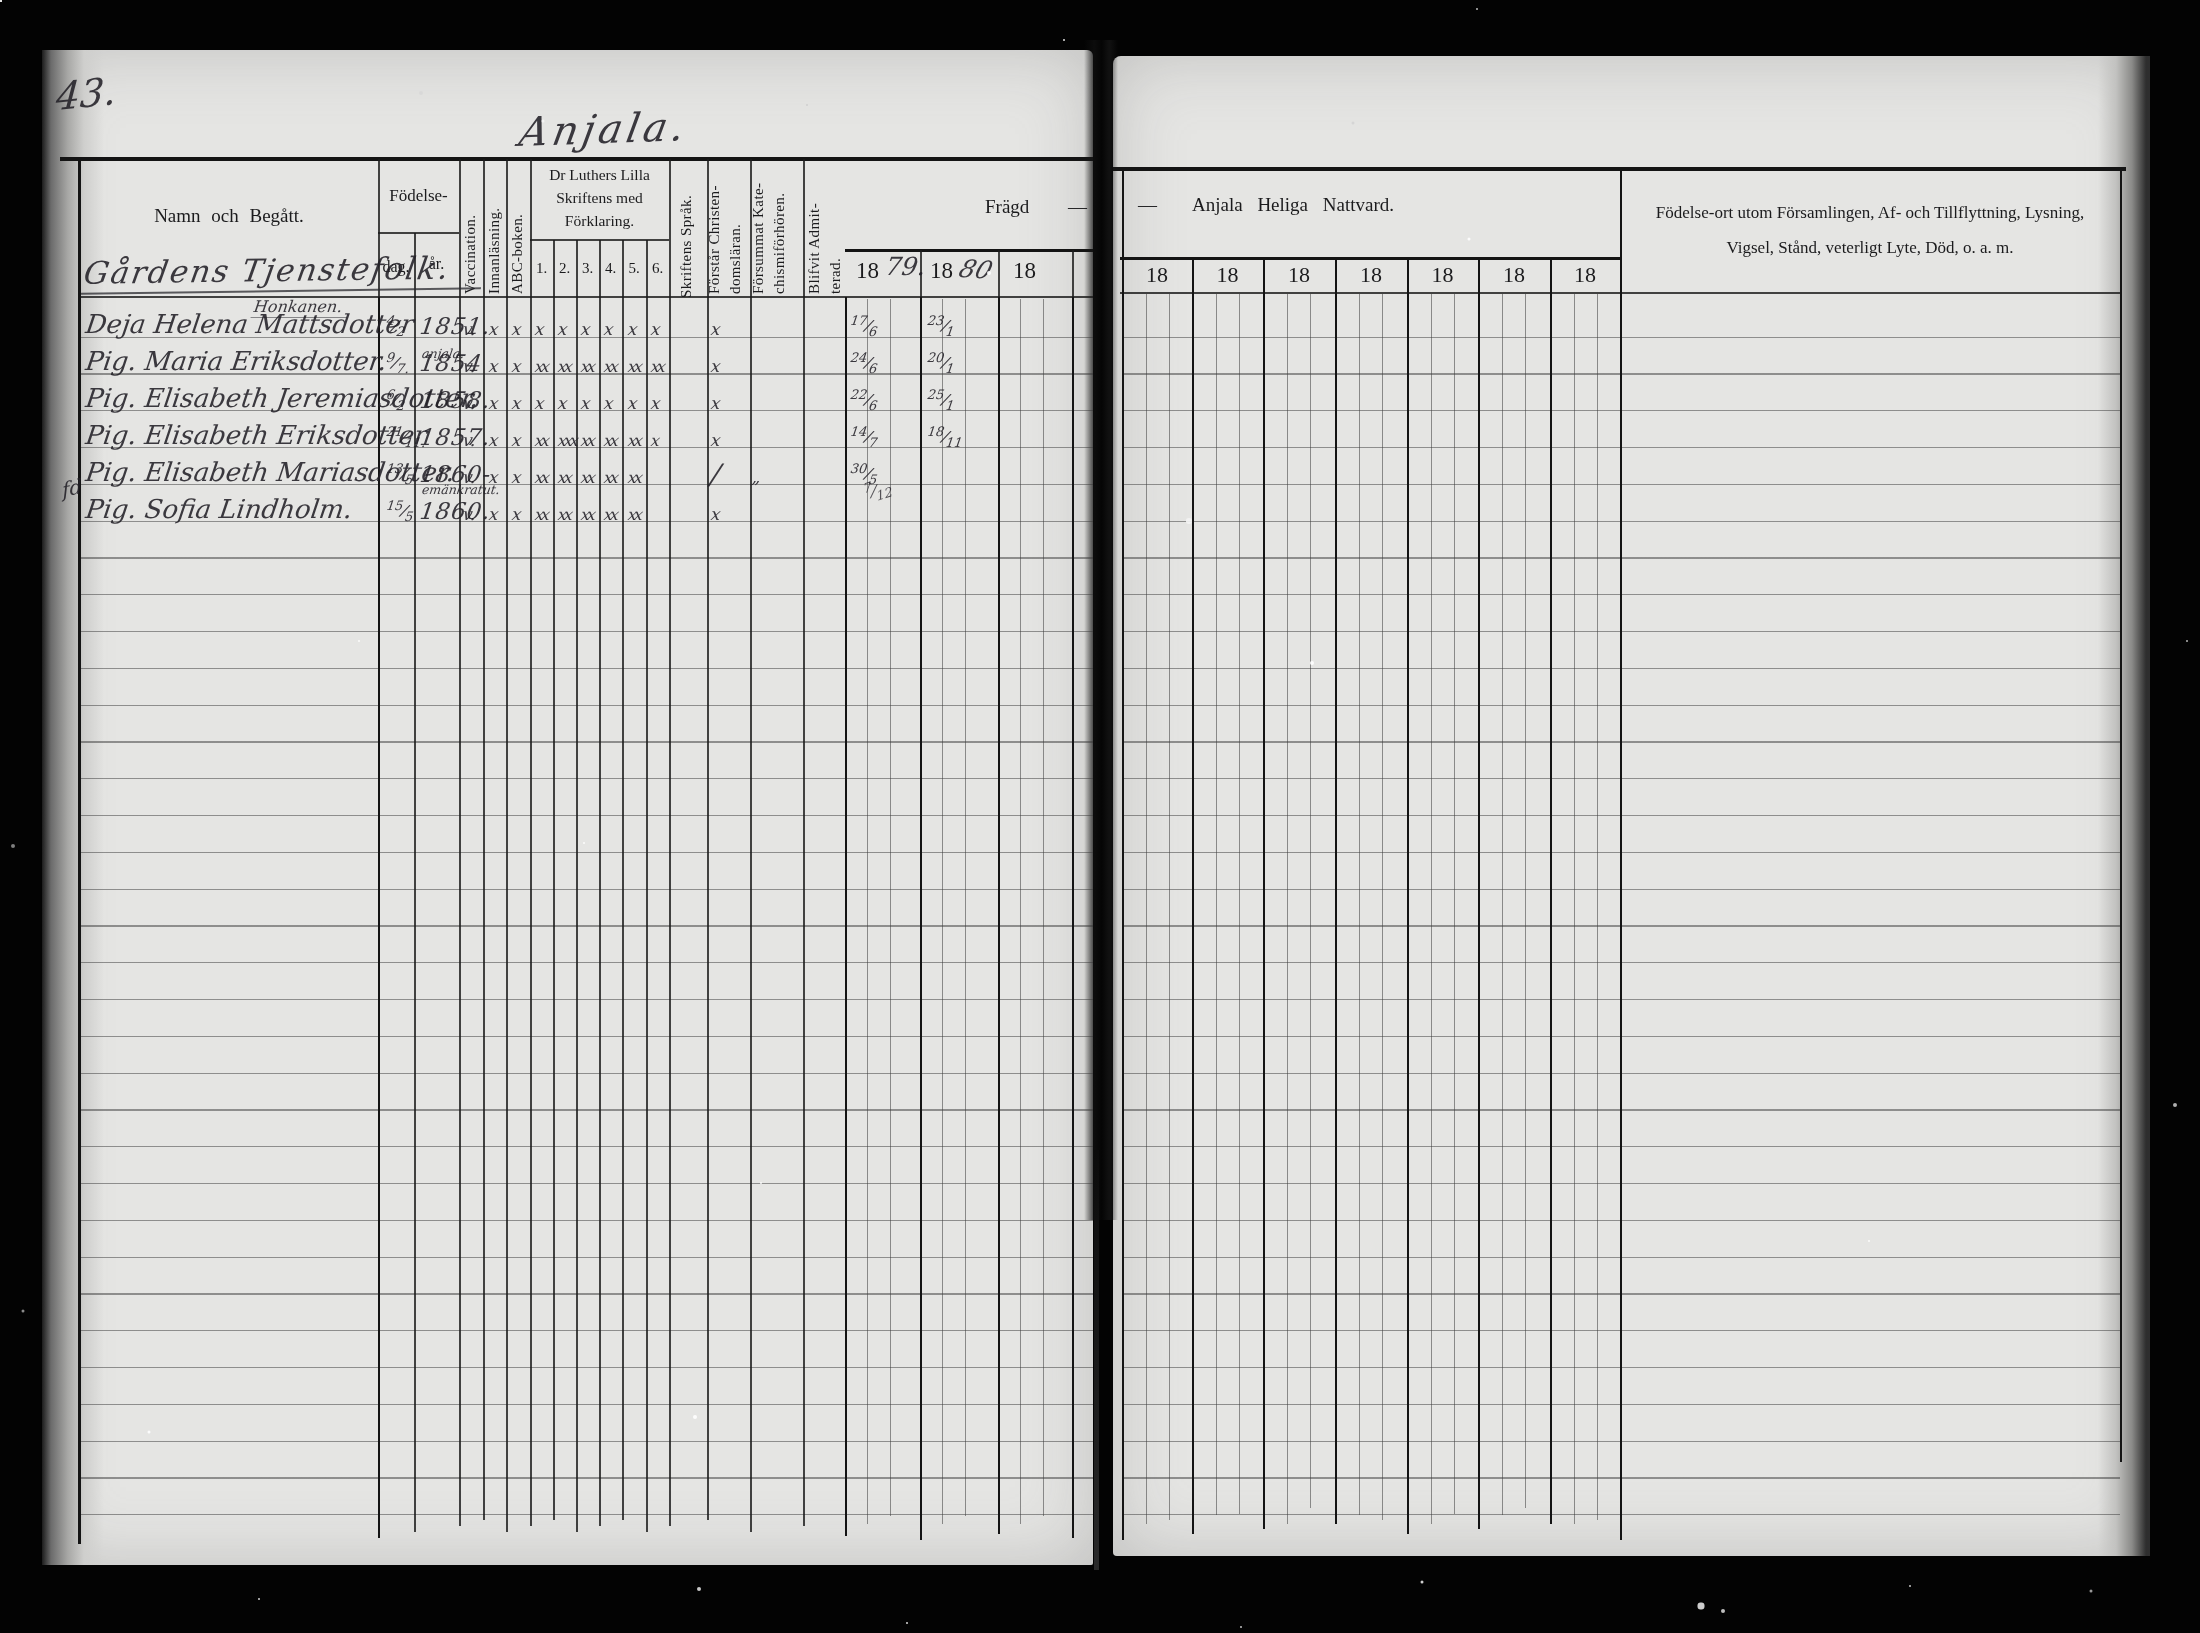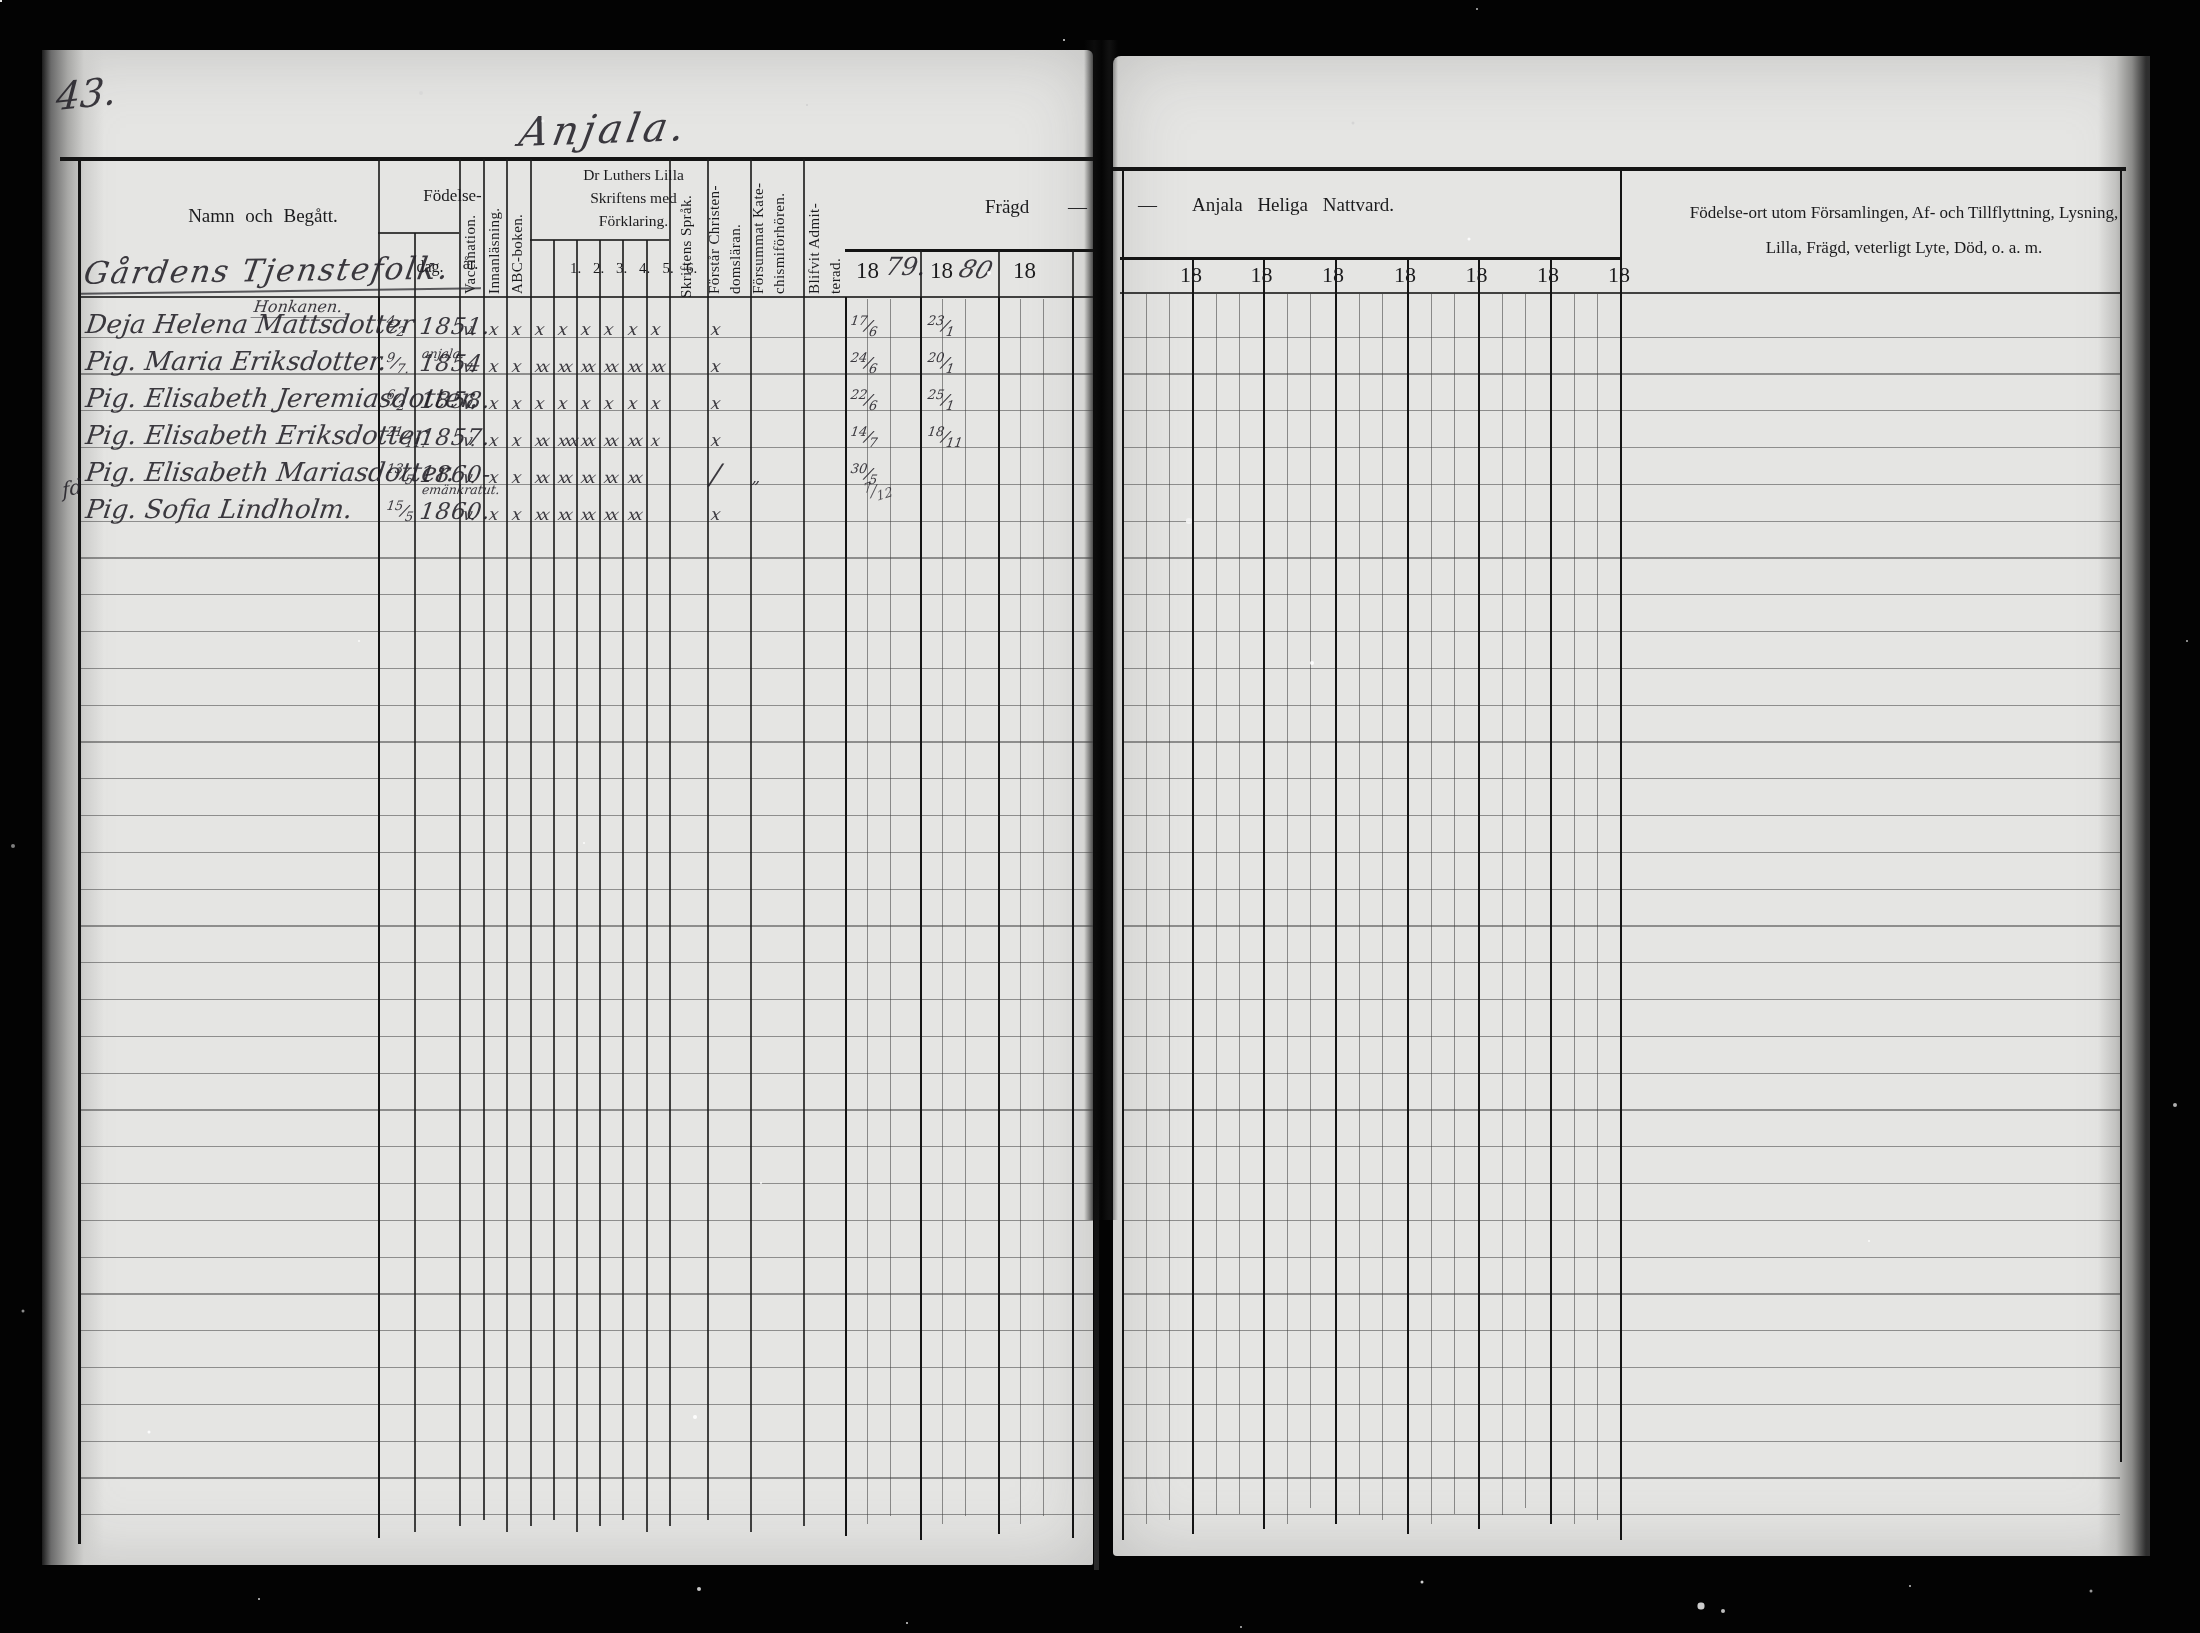--- a/index.html
+++ b/index.html
@@ -19,21 +19,21 @@
     background:linear-gradient(180deg,#0b0b0b,#2a2a2a);}
   .rules{z-index:1;background:repeating-linear-gradient(180deg,rgba(0,0,0,0) 0px,rgba(0,0,0,0) 35.6px,rgba(55,55,55,.50) 35.6px,rgba(55,55,55,.50) 36.8px);}
   #rulesLeft{left:78px;top:301px;width:1015px;height:1224px;}
   #rulesRight{left:1122px;top:301px;width:998px;height:1224px;}
   .line{position:absolute;z-index:1;}
   .pr{position:absolute;z-index:2;font-family:"Liberation Serif",serif;color:#1b1b1d;}
   .hw{position:absolute;z-index:3;font-family:"DejaVu Serif",serif;font-style:italic;
       color:rgba(34,32,39,.88);transform:skewX(-8deg);}
   .rot{writing-mode:vertical-rl;transform:rotate(180deg);font-size:15px;letter-spacing:.4px;
        white-space:nowrap;height:130px;}
-  .ctr{text-align:center;padding-left:34px;}
+  .ctr{text-align:center;}
   .row{position:absolute;left:0;width:2200px;height:36px;z-index:3;}
   .row span{position:absolute;bottom:0;}
   .name{left:86px;font-size:26px;white-space:nowrap;}
   .bday{left:386px;}
   .byear{left:420px;font-size:23px;letter-spacing:1px;}
   .mk{font-size:17px;}
   .c-vacc{left:463px;}.c-read{left:489px;}.c-abc{left:512px;}
   .c-k1{left:535px;}.c-k2{left:558px;}.c-k3{left:581px;}.c-k4{left:604px;}.c-k5{left:628px;}.c-k6{left:651px;}
   .mk.kk{letter-spacing:-3px;font-size:16px;}
   .c-for{left:711px;}.c-mis{left:752px;}
@@ -117,21 +117,21 @@
   <div class="pr" style="left:1138px;top:194px;font-size:19px;">—</div>
   <div class="pr" style="left:1192px;top:194px;font-size:19px;word-spacing:10px;">Anjala Heliga Nattvard.</div>
   <div class="pr ctr" style="left:1122px;top:262px;width:70px;font-size:22px;">18</div>
   <div class="pr ctr" style="left:1192px;top:262px;width:71px;font-size:22px;">18</div>
   <div class="pr ctr" style="left:1263px;top:262px;width:72px;font-size:22px;">18</div>
   <div class="pr ctr" style="left:1335px;top:262px;width:72px;font-size:22px;">18</div>
   <div class="pr ctr" style="left:1407px;top:262px;width:71px;font-size:22px;">18</div>
   <div class="pr ctr" style="left:1478px;top:262px;width:72px;font-size:22px;">18</div>
   <div class="pr ctr" style="left:1550px;top:262px;width:70px;font-size:22px;">18</div>
   <div class="pr ctr" style="left:1635px;top:203px;width:470px;font-size:17px;">Födelse-ort utom Församlingen, Af- och Tillflyttning, Lysning,</div>
-  <div class="pr ctr" style="left:1635px;top:238px;width:470px;font-size:17px;">Lilla, Frägd, veterligt Lyte, Död, o. a. m.</div>
+  <div class="pr ctr" style="left:1635px;top:238px;width:470px;font-size:17px;">Vigsel, Stånd, veterligt Lyte, Död, o. a. m.</div>
 
   <div class="hw" style="left:84px;top:252px;font-size:31px;letter-spacing:2px;border-bottom:2.5px solid rgba(40,40,45,.75);padding:0 34px 2px 0;transform:rotate(-.8deg) skewX(-10deg);">Gårdens Tjenstefolk.</div>
   <div class="hw ann" style="left:252px;top:297px;">Honkanen.</div>
   <div class="hw ann small" style="left:420px;top:346px;">anjala.</div>
   <div class="hw ann small" style="left:420px;top:482px;">emänkratut.</div>
   <div class="hw" style="left:62px;top:476px;font-size:20px;transform:rotate(-12deg) skewX(-8deg);">fd</div>
 
   <div class="row" style="top:303px;">
     <span class="hw name">Deja Helena Mattsdotter</span>
     <span class="hw frac bday"><b class="fn">4</b><i class="fs">/</i><b class="fdn">2</b></span>

